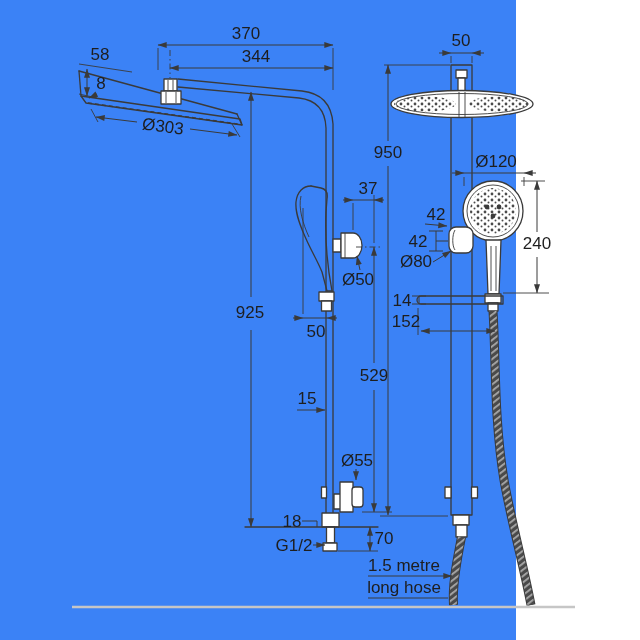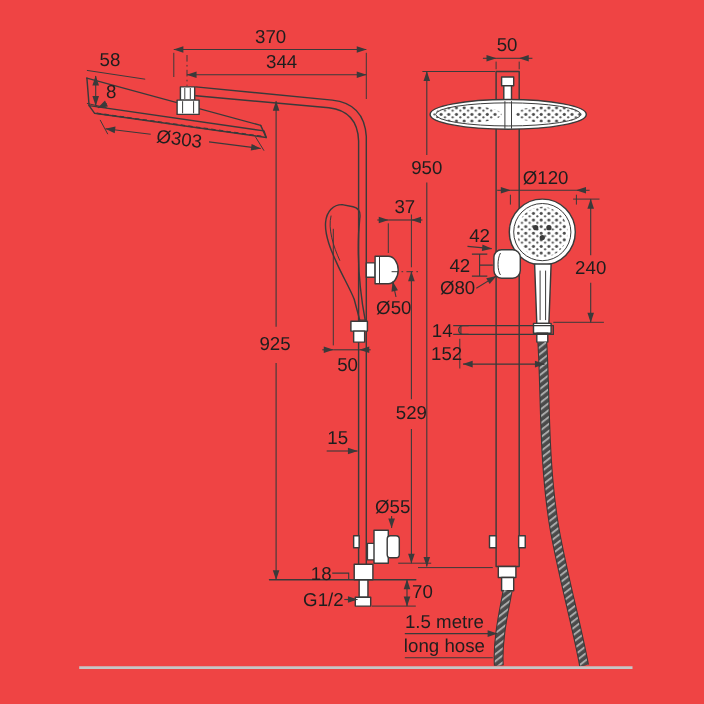--- a/index.html
+++ b/index.html
@@ -1,16 +1,16 @@
 <!DOCTYPE html>
 <html><head>
 <meta charset="utf-8">
 <style>
   html,body{margin:0;padding:0;background:#ffffff;}
-  .stage{width:640px;height:640px;position:relative;background:#ef4444;}
+  .stage{width:516px;height:640px;position:relative;background:#3b82f6;}
   svg{display:block;}
   .obj{stroke:#3a3a3a;stroke-width:1.3;fill:none;stroke-linejoin:round;stroke-linecap:round;}
   .objf{stroke:#3a3a3a;stroke-width:1.3;fill:#ffffff;stroke-linejoin:round;}
   .dim{stroke:#3a3a3a;stroke-width:1;fill:none;}
   .ext{stroke:#3a3a3a;stroke-width:0.9;fill:none;}
   .cl{stroke:#3a3a3a;stroke-width:0.9;fill:none;stroke-dasharray:6 3 1.5 3;}
   .spray{stroke:#3a3a3a;stroke-width:1.4;fill:none;stroke-dasharray:4 3;}
   .lbl{font-family:"Liberation Sans",sans-serif;font-size:17px;fill:#1e1e1e;text-anchor:middle;}
   .floor{stroke:#c6c6c6;stroke-width:2.5;}
 </style>

